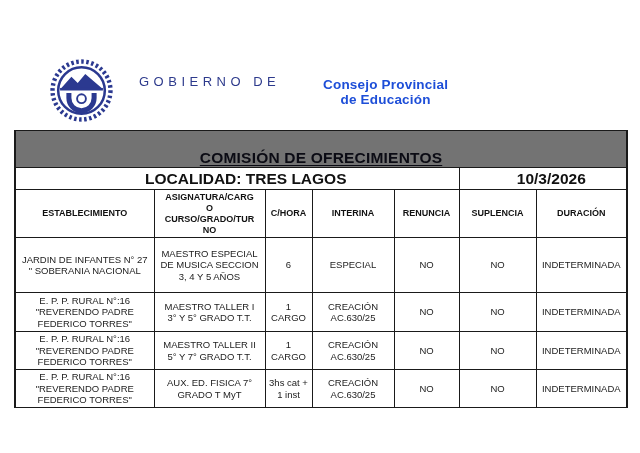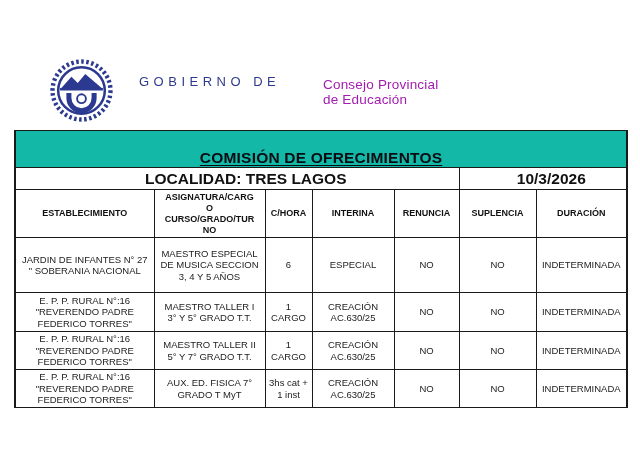--- a/index.html
+++ b/index.html
@@ -8,55 +8,55 @@
     position: relative;
     width: 640px;
     height: 453px;
     background: #ffffff;
     font-family: "Liberation Sans", sans-serif;
     color: #111111;
     overflow: hidden;
   }
 
   
-  .letterhead { position: absolute; left: 0; top: 0; width: 514px; height: 125px; }
+  .letterhead { position: absolute; left: 0; top: 0; width: 514px; height: 125px; text-align: center; }
   .seal { position: absolute; left: 50px; top: 59px; width: 63px; height: 63px; }
   .gob-block { position: absolute; left: 139px; top: 74px; }
   .gob-line1 {
     font-size: 13px; font-weight: 500; letter-spacing: 4.5px;
     color: #2d3a8c; white-space: nowrap;
   }
   .gob-line2 {
     font-size: 20px; font-weight: 800; letter-spacing: 1.6px;
     color: #232d7b; white-space: nowrap; margin-top: 0px;
   }
   .consejo-block { position: absolute; left: 323px; top: 77px; }
   .consejo-line {
-    font-size: 13.5px; font-weight: 400; color: #a21caf;
+    font-size: 13.5px; font-weight: 700; color: #1d4ed8;
     line-height: 15px; letter-spacing: 0.2px; white-space: nowrap;
   }
 
   
   table.ofrecimientos {
     position: absolute;
     left: 14px; top: 130px;
     width: 612px;
     border-collapse: collapse;
     table-layout: fixed;
     font-family: "Liberation Sans", sans-serif;
   }
   table.ofrecimientos td, table.ofrecimientos th {
     border: 1px solid #1a1a1a;
     vertical-align: middle;
     text-align: center;
     white-space: pre-line;
     overflow: hidden;
   }
   .title-row td {
-    background: #14b8a6;
+    background: #737373;
     height: 28px;
     border: 2px solid #1a1a1a;
   }
   .title-text {
     font-size: 15.5px; font-weight: 700; color: #0b0b14;
     text-decoration: underline;
     text-underline-offset: 2px;
     letter-spacing: 0.2px;
   }
   .loc-row td {

